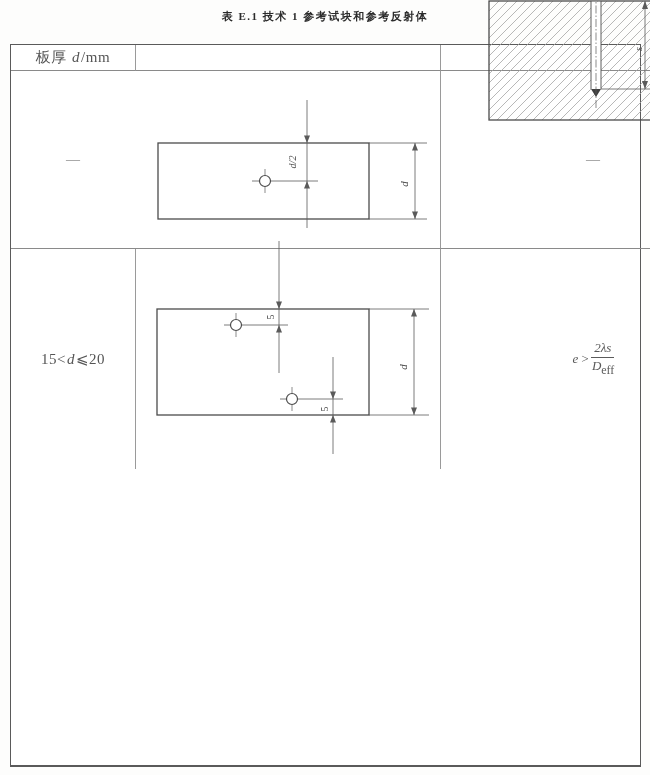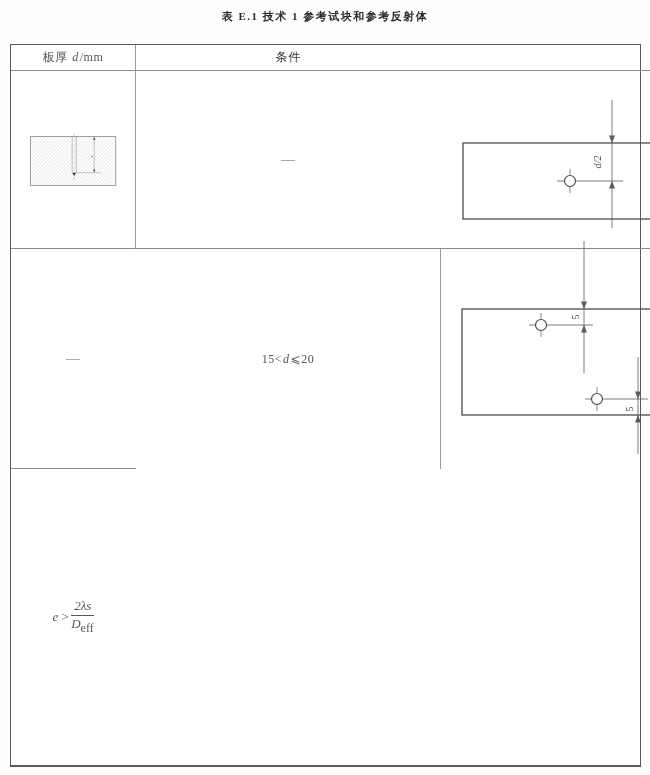--- a/index.html
+++ b/index.html
@@ -23,43 +23,40 @@
   }
   .cell {
     border-right:1px solid #9a9a9a; border-bottom:1px solid #8a8a8a;
     display:flex; align-items:center; justify-content:center;
     font-size:12px; color:#3d3d3d; position:relative;
   }
   .cell.last-col { border-right:none; }
   .cell.last-row { border-bottom:none; }
   .cell-drawing { padding:0; }
   .cell-drawing svg { display:block; }
-  .thick-label { font-size:12px; color:#555; letter-spacing:0.5px; }
+  .thick-label { font-size:15px; color:#555; letter-spacing:0.5px; }
   .thick-label i { font-family:"Liberation Serif", serif; padding:0 1px; }
   .hdr { letter-spacing:1px; color:#333; }
   .dash { color:#8f8f8f; font-size:14px; letter-spacing:1px; }
   .formula { font-size:13px; color:#5a5a5a; display:flex; align-items:center; gap:2px; font-style:italic; }
-  .frac { display:inline-flex; flex-direction:column; align-items:flex-start; line-height:1.15; }
+  .frac { display:inline-flex; flex-direction:column; align-items:flex-end; line-height:1.15; }
   .frac .num { border-bottom:1px solid #5a5a5a; padding:0 3px 1px 3px; }
   .frac .den { padding-top:1px; }
   .frac sub { font-size:12px; font-style:normal; }
   svg text { font-family:"Liberation Serif", serif; fill:#4a4a4a; }
 </style>
 </head>
 <body>
 
 <div class="doc-title">表 E.1  技术 1 参考试块和参考反射体</div>
 
 <div class="ref-table">
 
   <div class="cell hdr">
     <span class="thick-label"><span>板厚 </span><i>d</i><span>/mm</span></span>
-  </div>
-  <div class="cell hdr last-col">
-    <span>条件</span>
   </div>
 
   <div class="cell"></div>
   <div class="cell cell-drawing">
     <svg width="304" height="178" viewBox="0 0 304 178">
       <defs>
         <pattern id="hatch" width="9" height="9" patternUnits="userSpaceOnUse">
           <path d="M-1,1 L1,-1 M0,9 L9,0 M8,10 L10,8" stroke="#a6a6a6" stroke-width="0.8" fill="none"></path>
         </pattern>
       </defs>

